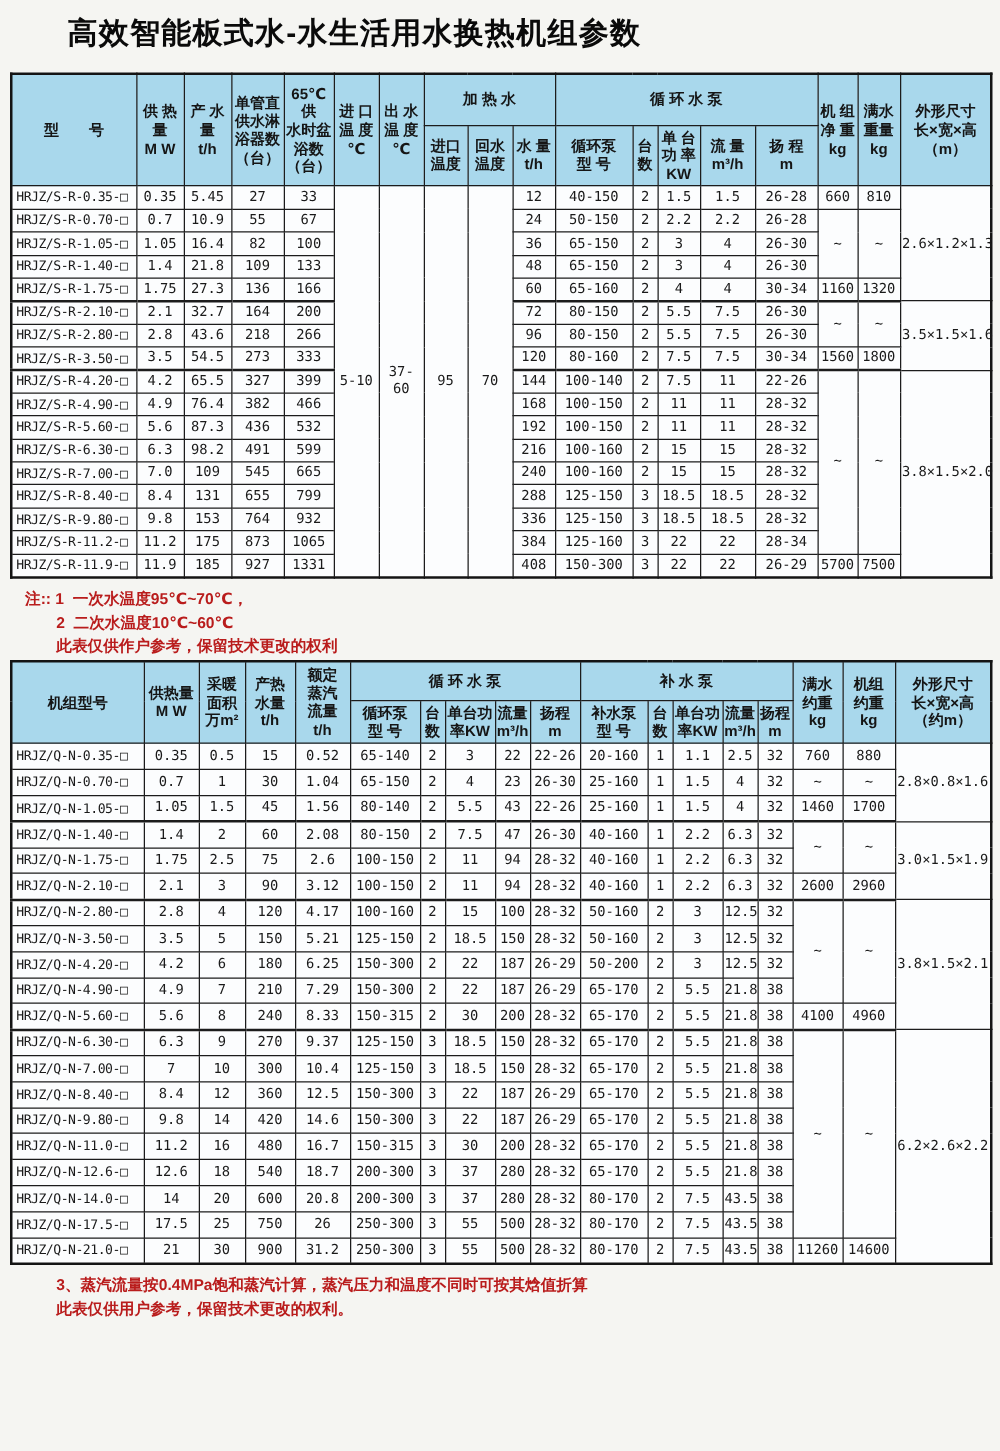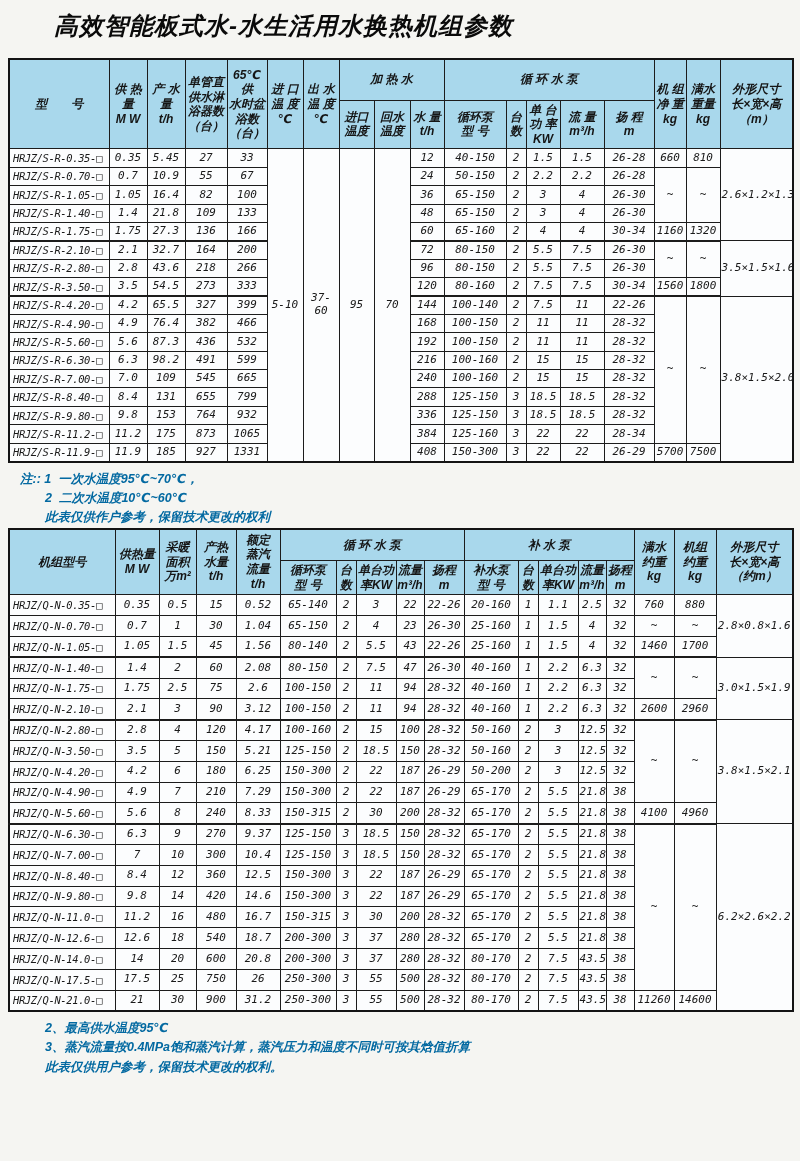--- a/index.html
+++ b/index.html
@@ -1,21 +1,21 @@
 <!DOCTYPE html>
 <html><head>
 <meta charset="utf-8">
 <style>
   html,body{margin:0;padding:0;}
   body{
     width:800px;height:1161px;overflow:hidden;
     background:#f5f5f2;color:#151515;
     font-family:"Liberation Sans","DejaVu Sans",sans-serif;
   }
-  .page{padding:6px 8px 0 8px;font-style:italic;}
+  .page{padding:6px 8px 0 8px;}
   .doc-title{
     font-size:24px;font-weight:bold;letter-spacing:1px;
     margin:4px 0 16px 46px;color:#0a0a0a;
   }
   .doc-title.second{font-size:26px;margin:14px 0 10px 78px;}
   table{
     border-collapse:collapse;table-layout:fixed;width:784px;
     background:#fcfdfe;border:2px solid #141414;
   }
   th,td{border:1px solid #1c1c1c;}
@@ -33,21 +33,21 @@
   }
   .t1 tbody tr{height:18.4px;margin-top:45px;}
   .t2 tbody tr{height:20.8px;margin-left:36px;}
   tbody td:first-child{
     text-align:left;padding-left:3px;font-size:10.5px;letter-spacing:-0.4px;
     white-space:nowrap;
   }
   tr.group-end td{border-bottom-width:2px;}
   .notes{
     font-size:12.5px;font-weight:bold;line-height:1.55;
-    margin:7px 0 0 12px;color:#0369a1;
+    margin:7px 0 0 12px;color:#b91c1c;
   }
   .notes .note-line{white-space:pre-wrap;}
   .notes .indent{margin-left:25px;}
 </style>
 </head>
 <body>
 
 <div class="page">
 
   <div class="doc-title">高效智能板式水-水生活用水换热机组参数</div>
@@ -812,18 +812,17 @@
           <td>7.5</td>
           <td>43.5</td>
           <td>38</td>
           <td>11260</td>
           <td>14600</td>
         </tr>
       </tbody>
   </table>
 
   <div class="notes">
-    <div class="note-line indent">2、最高供水温度95℃</div>
     <div class="note-line indent">3、蒸汽流量按0.4MPa饱和蒸汽计算，蒸汽压力和温度不同时可按其焓值折算</div>
     <div class="note-line indent">此表仅供用户参考，保留技术更改的权利。</div>
   </div>
 
 </div>
 
 </body></html>

